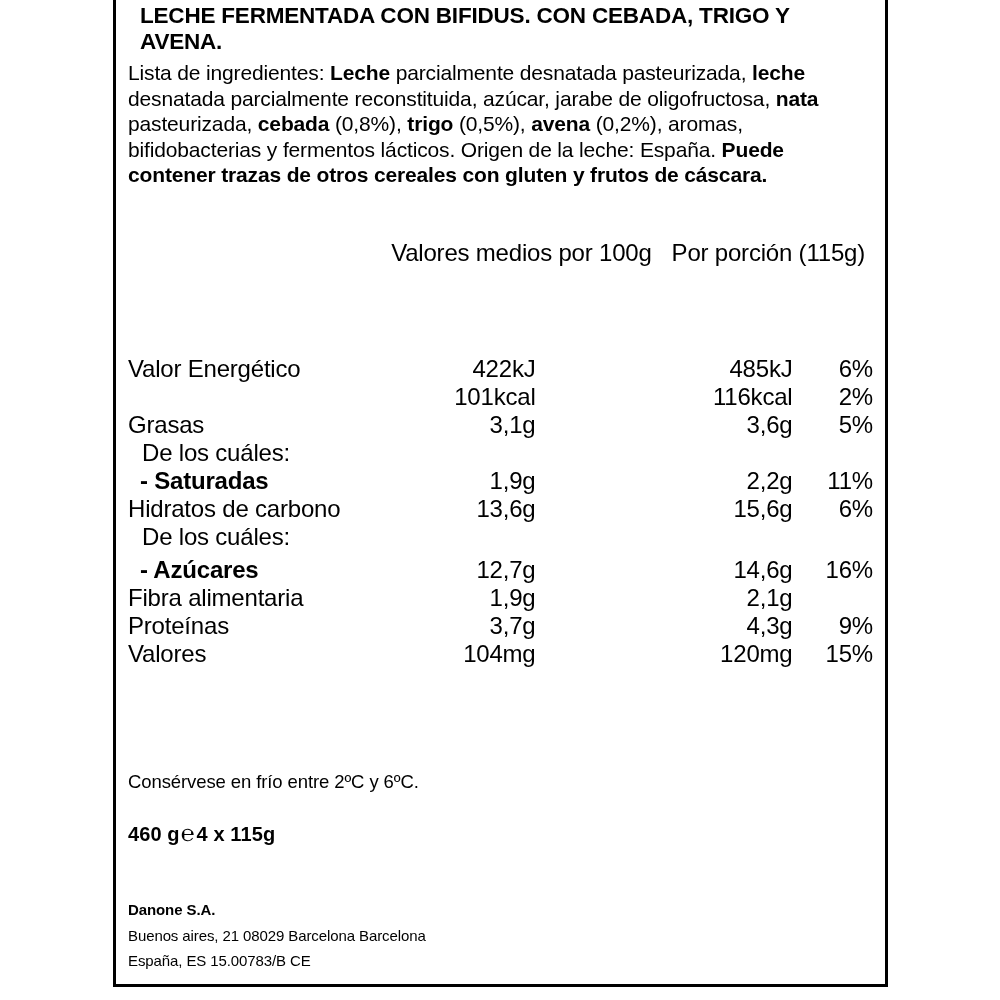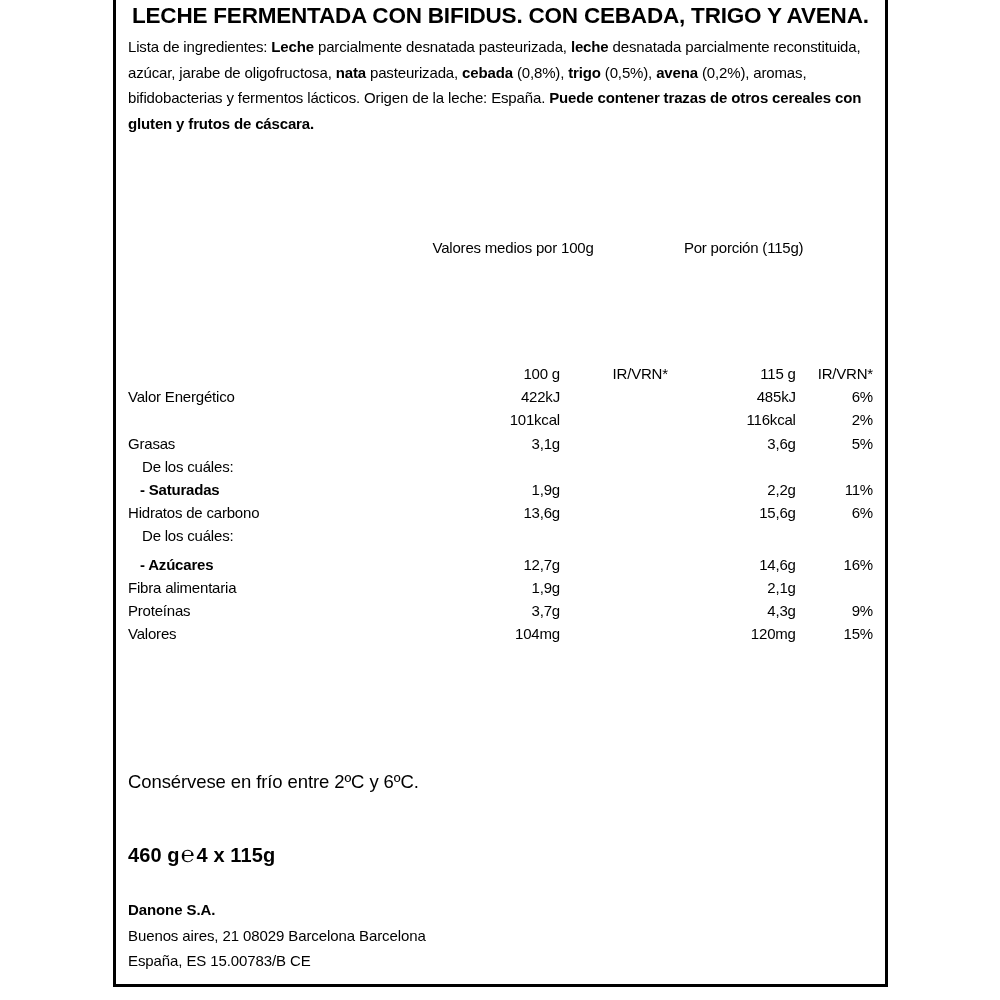--- a/index.html
+++ b/index.html
@@ -36,46 +36,46 @@
     padding: 0 12px 0 12px;
     box-sizing: border-box;
   }
 
   
   #product-title {
     font-size: 22.5px;
     font-weight: bold;
     line-height: 26px;
     letter-spacing: -0.2px;
-    margin: 4px 0 0 4px;
+    margin: 4px 0 0 12px;
     padding: 0;
   }
 
   
   #ingredients {
-    font-size: 15px;
+    font-size: 21px;
     line-height: 25.5px;
     margin: 5px 0 0 0;
     padding: 0;
     letter-spacing: -0.15px;
   }
   #ingredients b { font-weight: bold; }
 
   
   #nutrition-block {
     position: absolute;
     left: 12px;
     right: 12px;
     top: 240px;
   }
 
   .ntable {
     width: 100%;
     border-collapse: collapse;
-    font-size: 15px;
+    font-size: 24px;
     letter-spacing: -0.2px;
   }
   .ntable td {
     padding: 0;
     vertical-align: bottom;
     white-space: nowrap;
   }
 
   .col-label  { width: 300px; text-align: left; margin-left: 40px; }
   .col-v100   { width: 135px; text-align: right; padding-right: 6px !important; }
@@ -108,21 +108,21 @@
   #storage-line {
     position: absolute;
     left: 12px;
     top: 772px;
     font-size: 18.5px;
     letter-spacing: -0.1px;
   }
   #weight-line {
     position: absolute;
     left: 12px;
-    top: 842px;
+    top: 821px;
     font-size: 20px;
     font-weight: bold;
     letter-spacing: 0.1px;
     text-align: right;
   }
   #weight-line .estmark {
     font-weight: normal;
     font-size: 23px;
     padding: 0 2px 0 1px;
   }
@@ -157,27 +157,20 @@
           </tr>
 
           <tr class="spacer-row">
             <td></td>
             <td></td>
             <td></td>
             <td></td>
             <td></td>
           </tr>
 
-          <tr class="unit-row">
-            <td class="col-label"></td>
-            <td class="col-v100 unit-100">100 g</td>
-            <td class="col-p100 unit-ir1">IR/VRN*</td>
-            <td class="col-v115 unit-115">115 g</td>
-            <td class="col-p115 unit-ir2">IR/VRN*</td>
-          </tr>
         <tr class="data-row">
               <td class="col-label">Valor  Energético</td>
               <td class="col-v100">422kJ</td>
               <td class="col-p100"></td>
               <td class="col-v115">485kJ</td>
               <td class="col-p115">6%</td>
             </tr>
             <tr class="data-row">
               <td class="col-label"></td>
               <td class="col-v100">101kcal</td>

